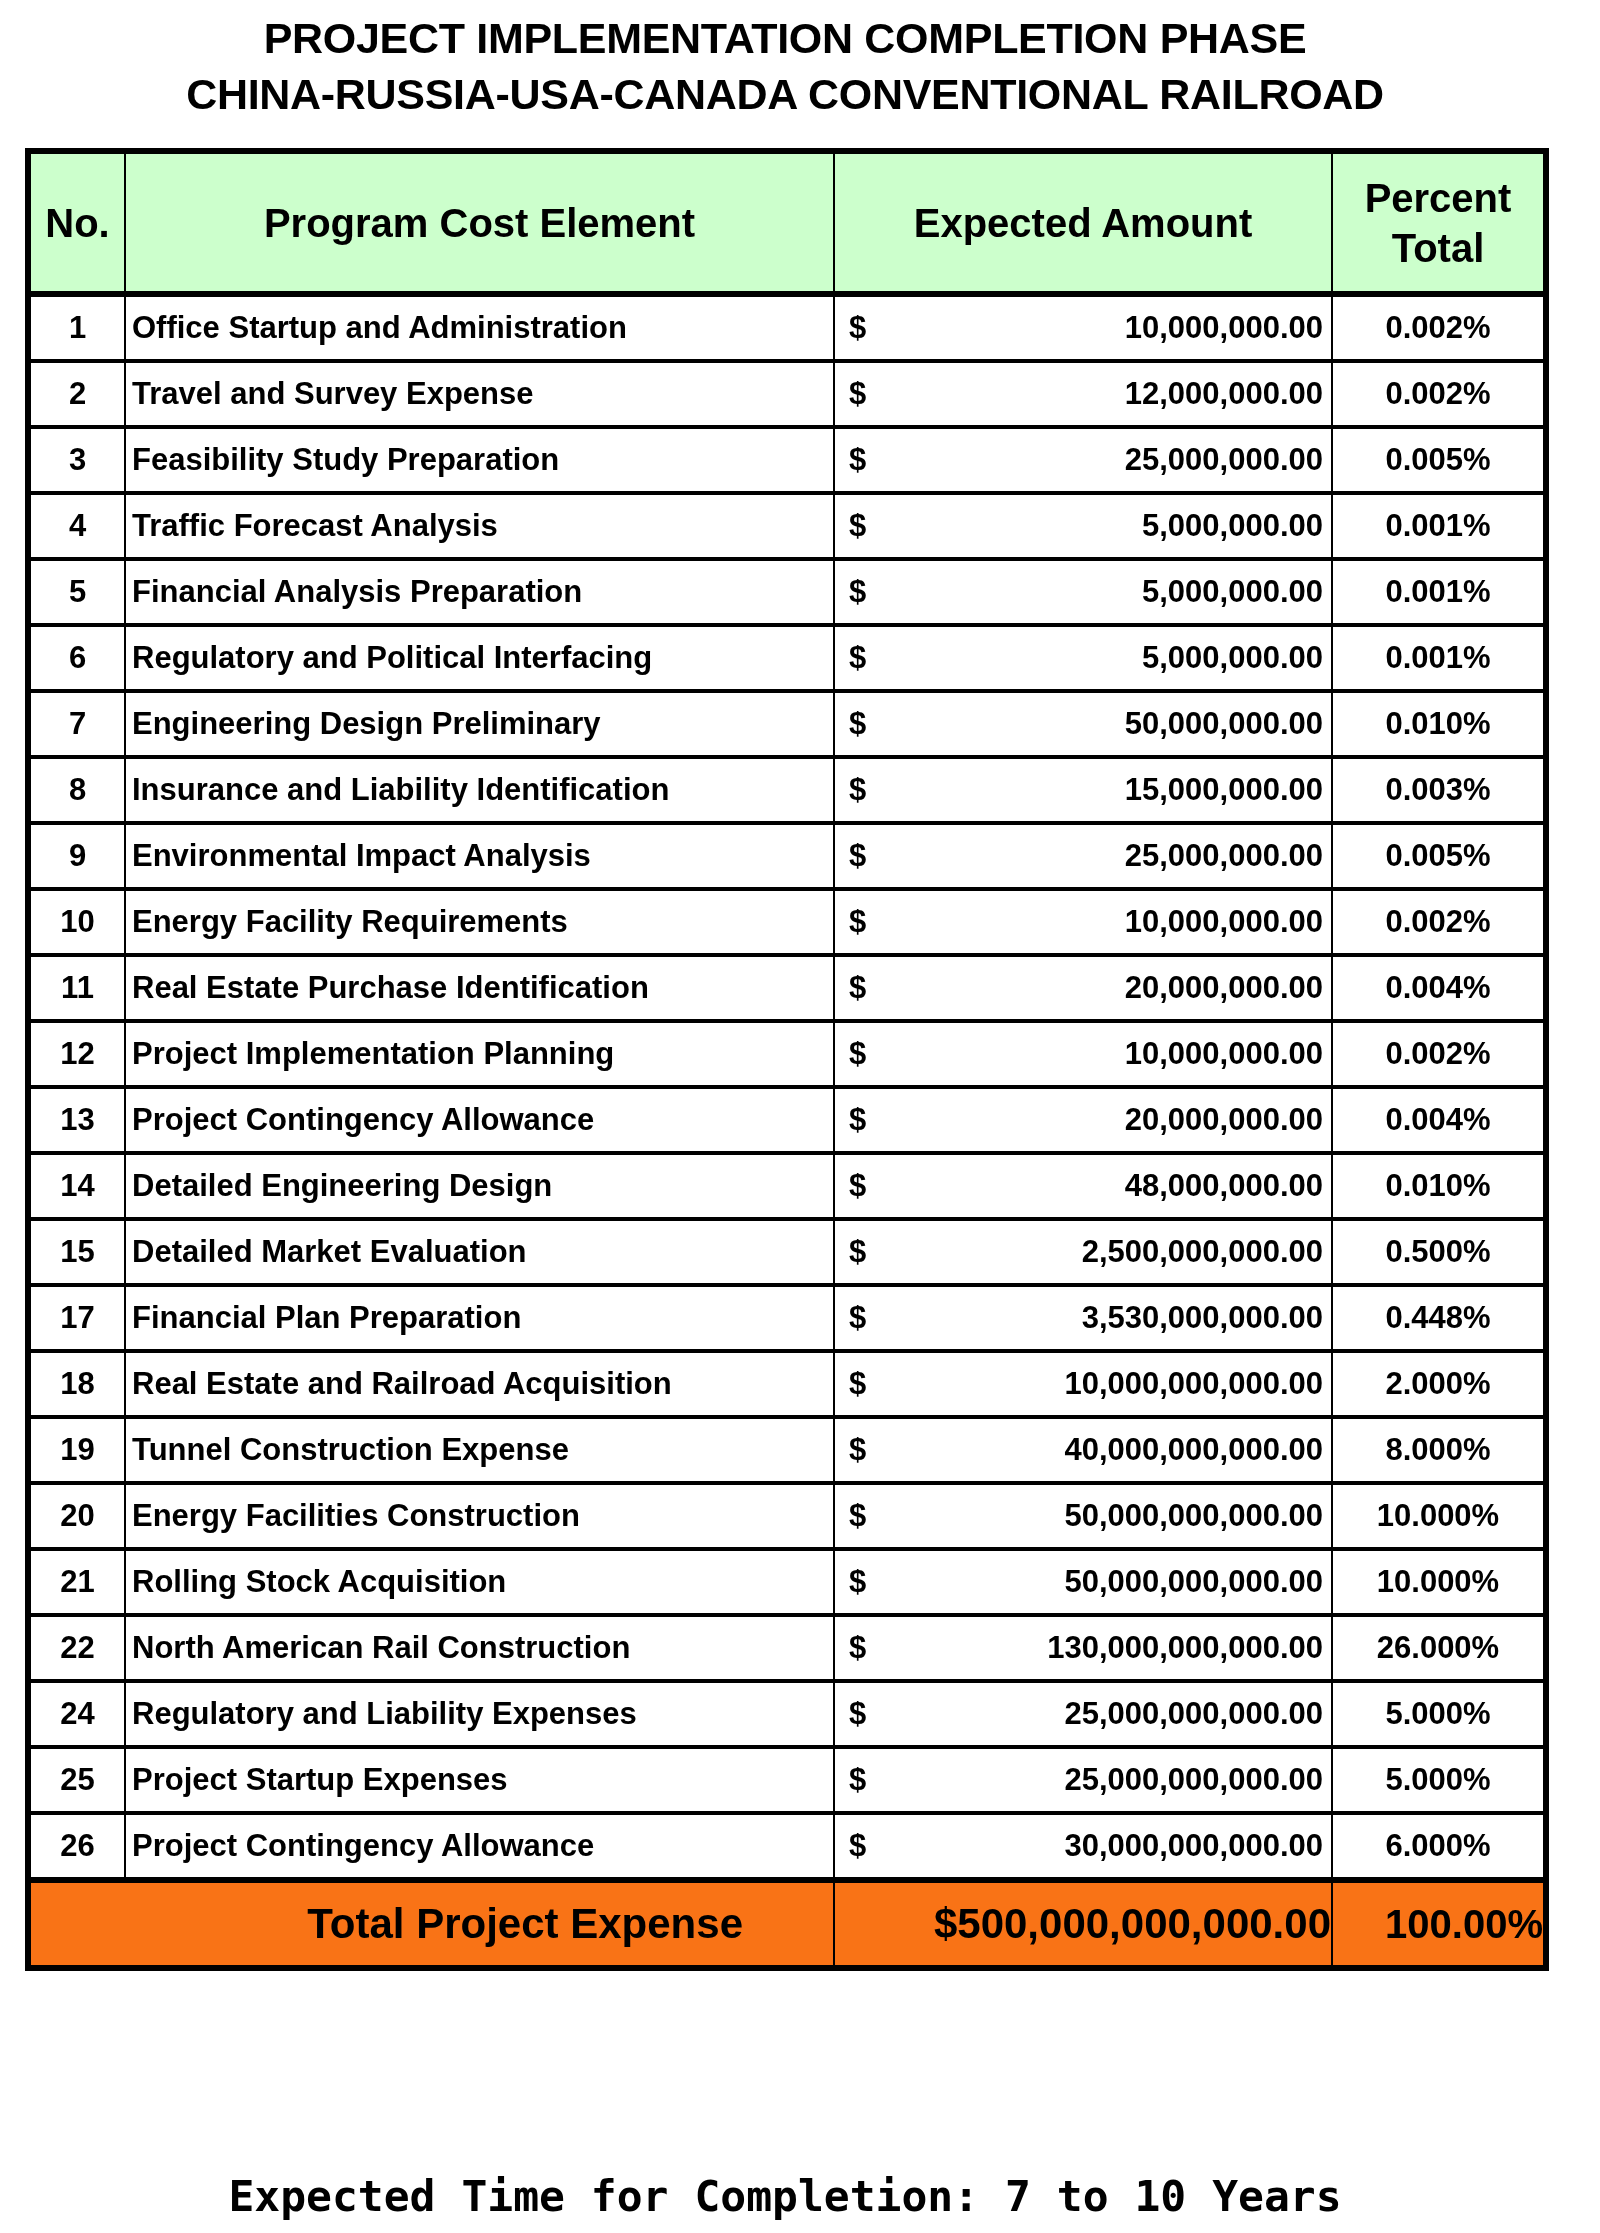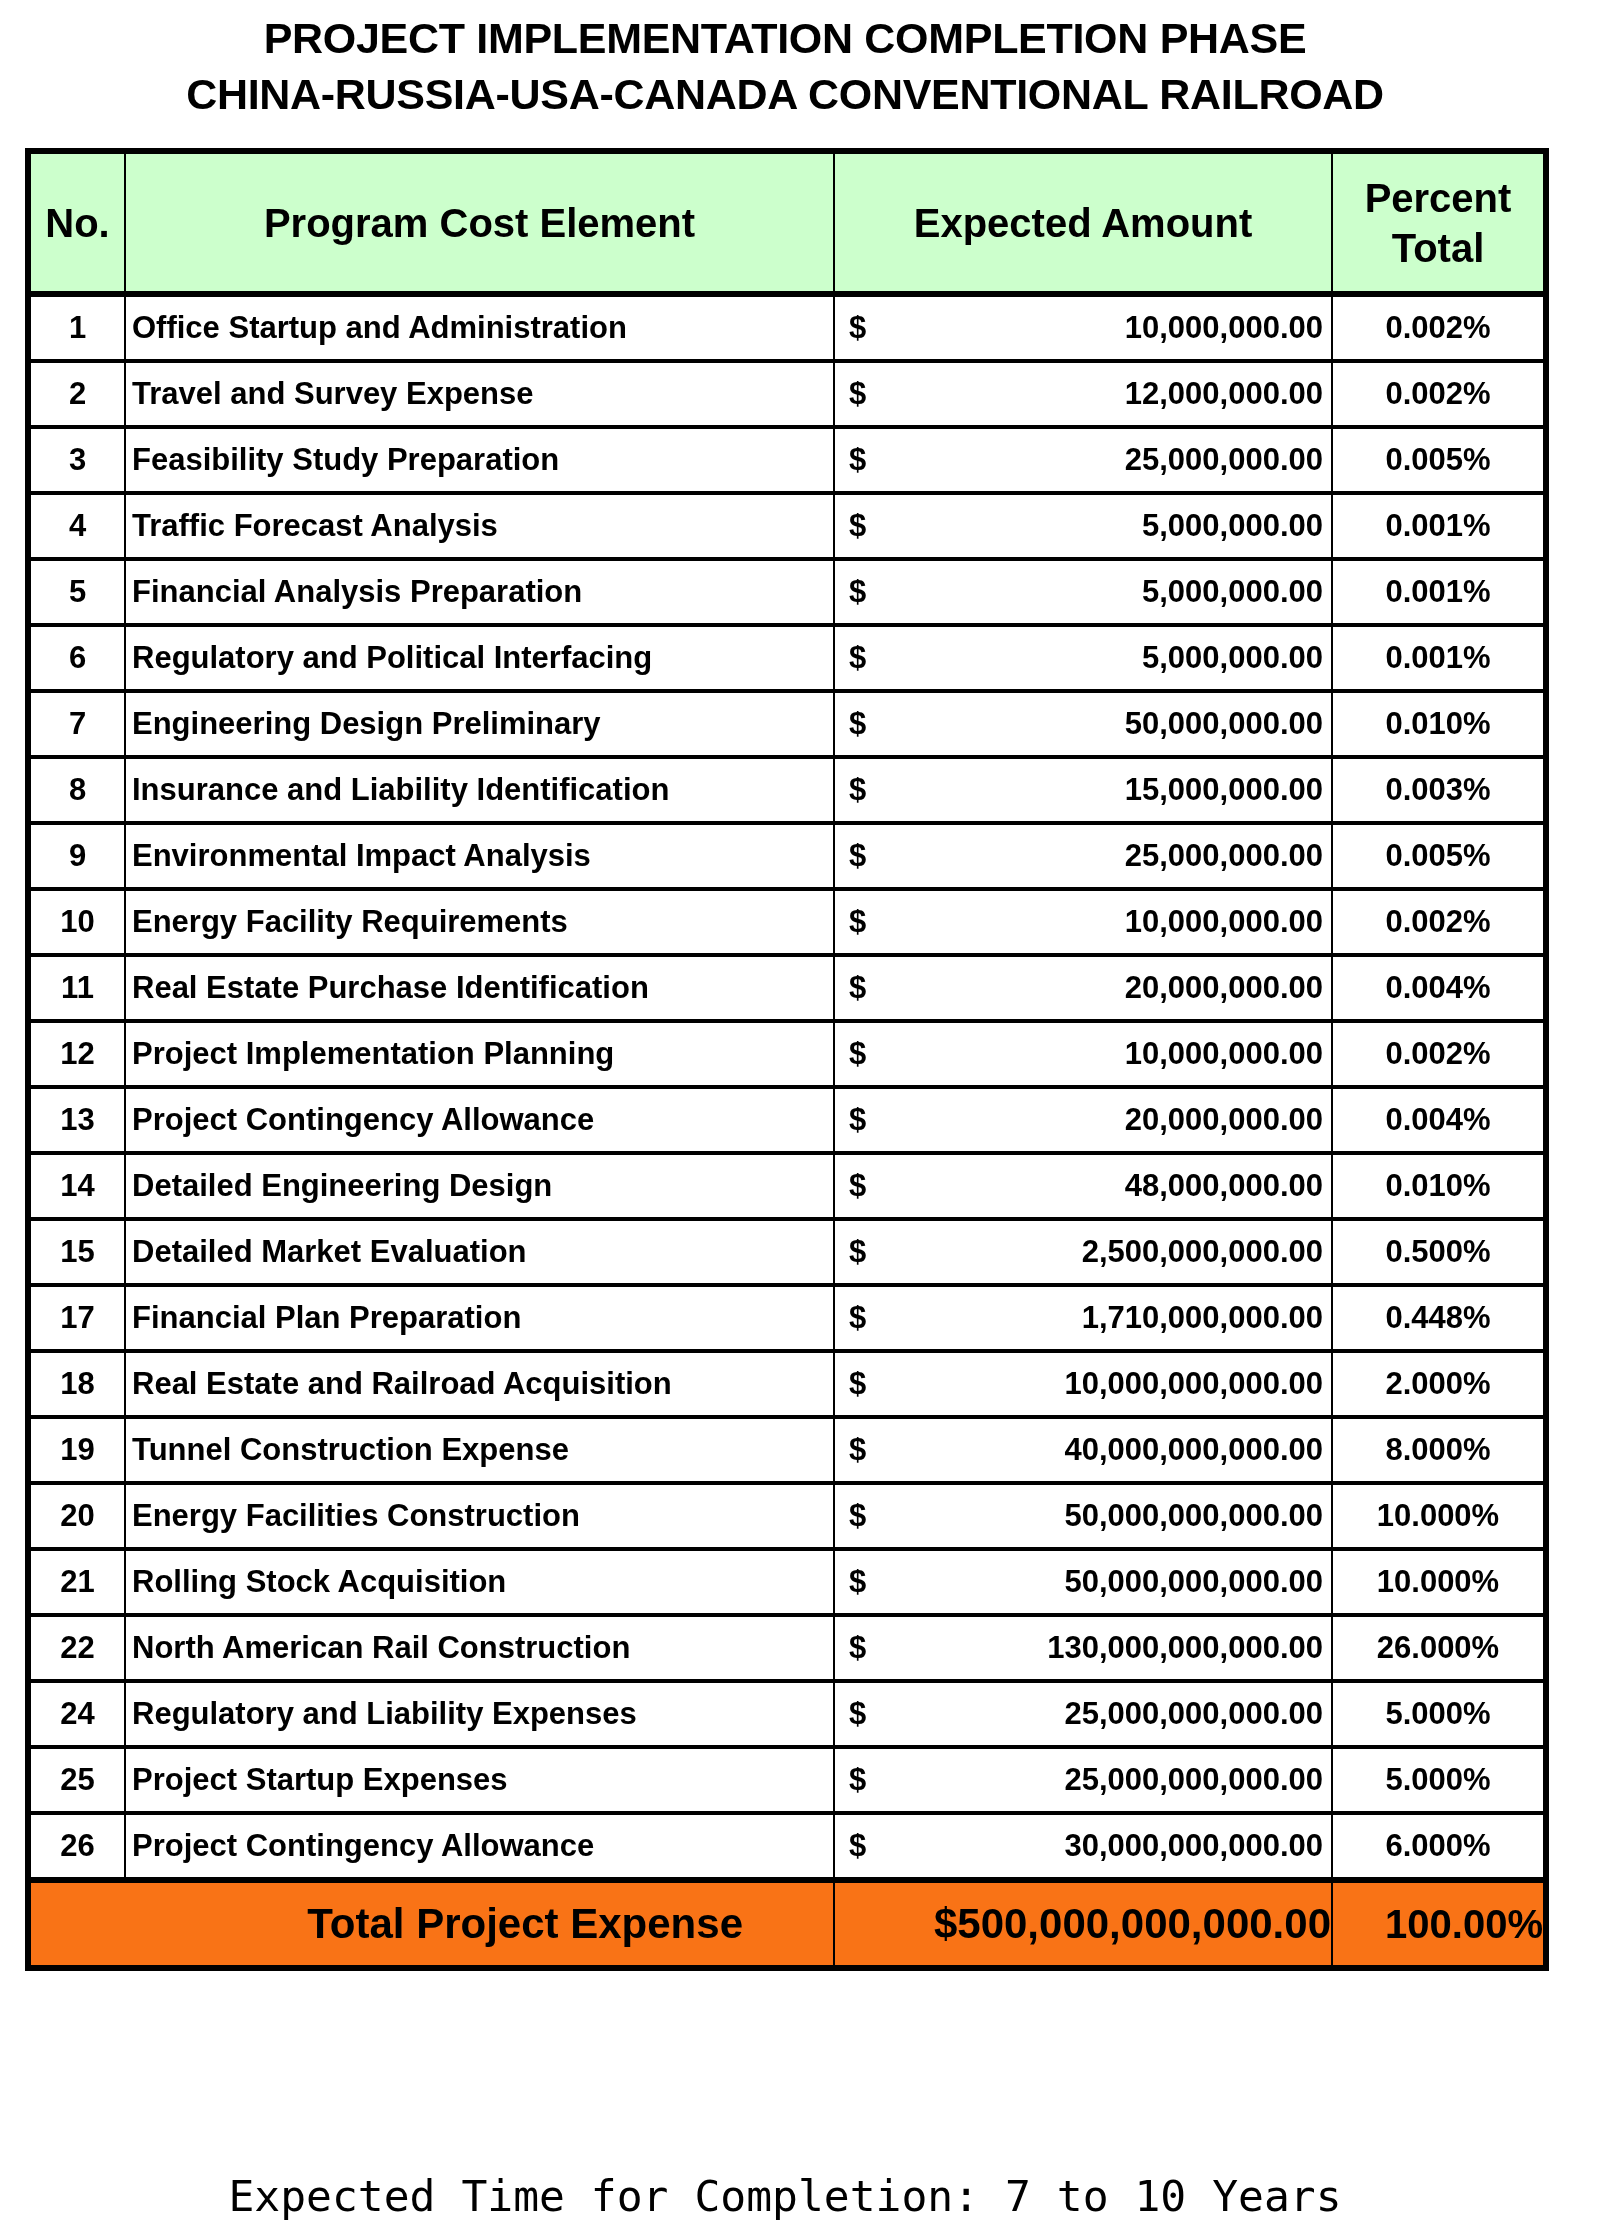--- a/index.html
+++ b/index.html
@@ -89,21 +89,21 @@
     }
     .cost-table tr.total-row td.total-pct { font-size: 40px; }
 
     .footer-note {
       position: absolute;
       top: 2168px;
       left: 0;
       width: 1570px;
       text-align: center;
       font-family: "DejaVu Sans Mono", "Liberation Mono", monospace;
-      font-weight: normal;
+      font-weight: bold;
       font-size: 43px;
       line-height: 56px;
       white-space: nowrap;
     }
   </style>
 </head>
 <body>
 
 <div class="title">
   <div>PROJECT IMPLEMENTATION COMPLETION PHASE</div>
@@ -229,21 +229,21 @@
         <td class="no">15</td>
         <td class="el">Detailed Market Evaluation</td>
         <td class="cur">$</td>
         <td class="amt">2,500,000,000.00</td>
         <td class="pct">0.500%</td>
       </tr>
       <tr>
         <td class="no">17</td>
         <td class="el">Financial Plan Preparation</td>
         <td class="cur">$</td>
-        <td class="amt">1,710,000,000.00</td>
+        <td class="amt">3,530,000,000.00</td>
         <td class="pct">0.448%</td>
       </tr>
       <tr>
         <td class="no">18</td>
         <td class="el">Real Estate and Railroad Acquisition</td>
         <td class="cur">$</td>
         <td class="amt">10,000,000,000.00</td>
         <td class="pct">2.000%</td>
       </tr>
       <tr>

